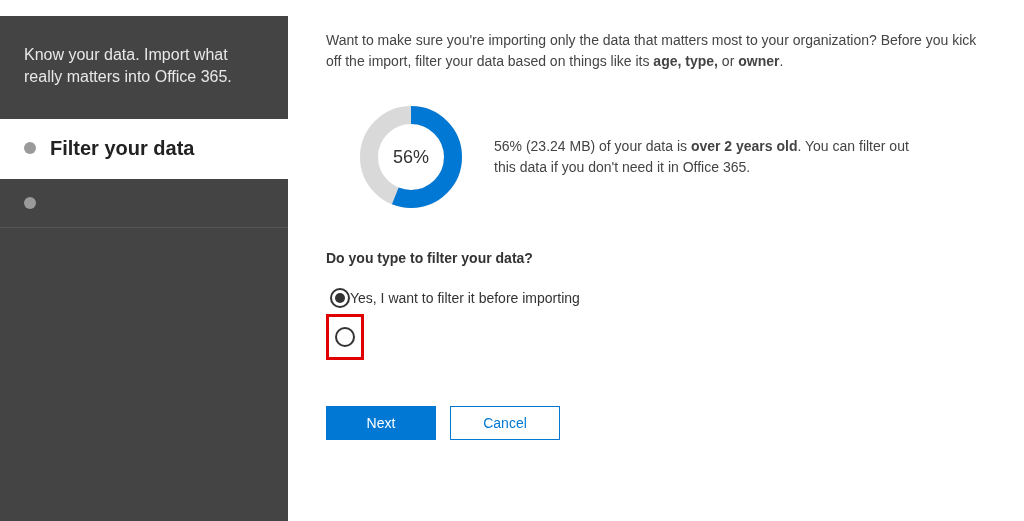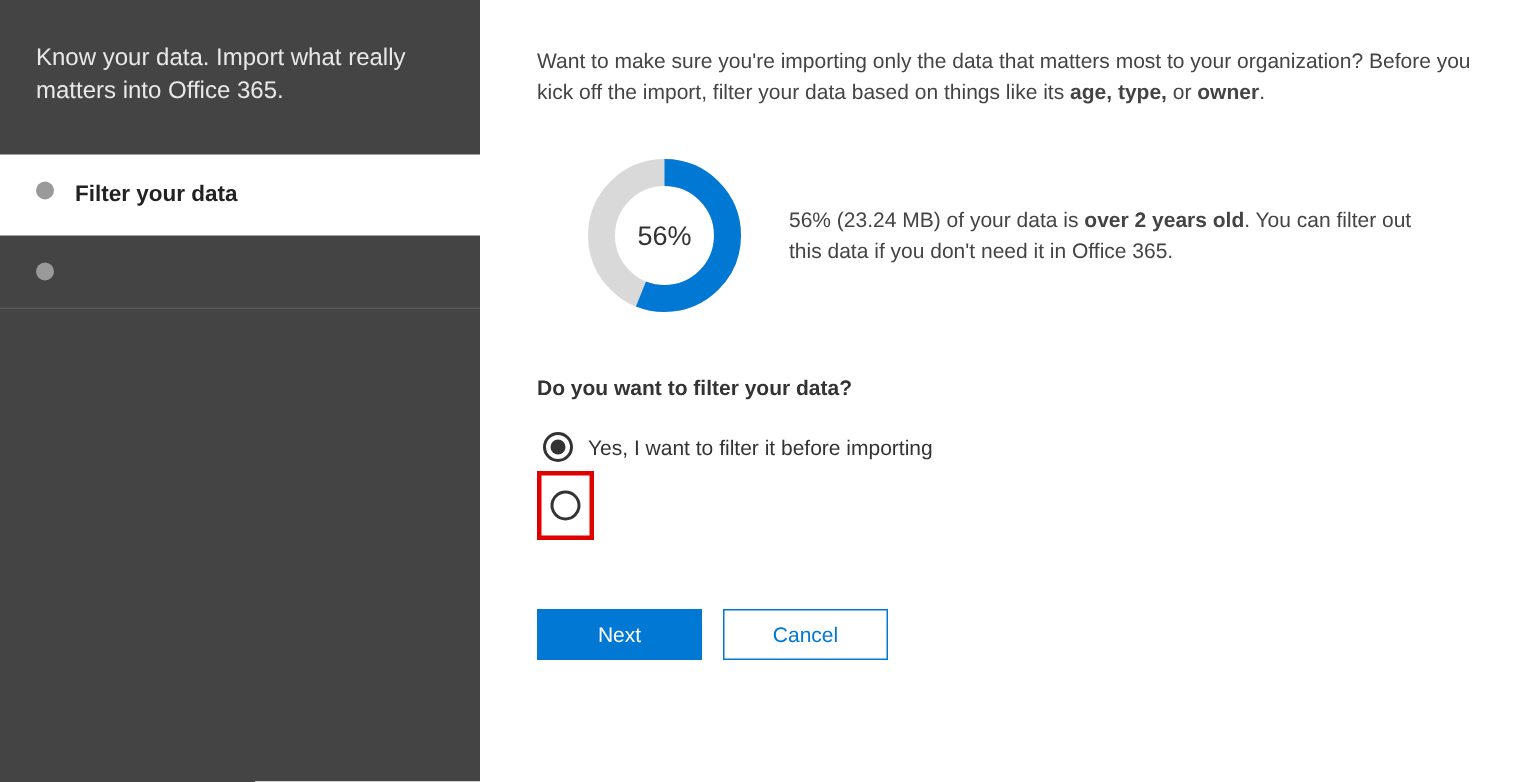--- a/index.html
+++ b/index.html
@@ -6,39 +6,41 @@
     body {
       font-family: "Segoe UI", -apple-system, sans-serif;
       font-size: 14px;
       color: #333;
       width: 1024px;
       height: 521px;
       overflow: hidden;
       display: flex;
     }
     .sidebar {
-      width: 320px;
+      width: 288px;
       background: #444;
       color: #fff;
       display: flex;
       flex-direction: column;
+      margin-top: 16px;
     }
     .sidebar-header {
       padding: 28px 24px 30px;
       font-size: 16px;
       font-weight: 300;
       line-height: 1.4;
       color: #e8e8e8;
     }
     .step {
       display: flex;
+      align-items: center;
       gap: 14px;
       padding: 18px 24px;
       border-bottom: 1px solid rgba(255,255,255,0.1);
-      font-size: 15px;
+      font-size: 20px;
       cursor: pointer;
     }
     .step.active {
       background: #fff;
       color: #222;
     }
     .step .bullet {
       width: 12px;
       height: 12px;
       border-radius: 50%;
@@ -96,21 +98,20 @@
     .chart-text b { font-weight: 700; }
     .question {
       font-size: 14px;
       font-weight: 600;
       color: #333;
       margin-bottom: 16px;
     }
     .radio-row {
       display: flex;
       align-items: center;
-      gap: 10px;
       padding: 6px 4px;
       cursor: pointer;
       font-size: 14px;
       color: #333;
     }
     .radio {
       width: 20px;
       height: 20px;
       border: 2px solid #333;
       border-radius: 50%;
@@ -183,21 +184,21 @@
         <circle cx="55" cy="55" r="42" fill="none" stroke="#d9d9d9" stroke-width="18"></circle>
         <circle cx="55" cy="55" r="42" fill="none" stroke="#0078d4" stroke-width="18" stroke-dasharray="147.78 263.89" stroke-dashoffset="0" transform="rotate(-90 55 55)"></circle>
       </svg>
       <div class="donut-center">56%</div>
     </div>
     <div class="chart-text">
       <span>56% (23.24 MB) of your data is </span><b>over 2 years old</b><span>. You can filter out this data if you don't need it in Office 365.</span>
     </div>
   </div>
 
-  <div class="question">Do you want to filter your data?</div>
+  <div class="question">Do you type to filter your data?</div>
 
   <div class="radio-group">
     <label class="radio-row">
       <span class="radio checked"></span>
       <span>Yes, I want to filter it before importing</span>
     </label>
     <div class="highlight-box">
       <label class="radio-row" style="margin:0;">
         <span class="radio"></span>
       </label>

